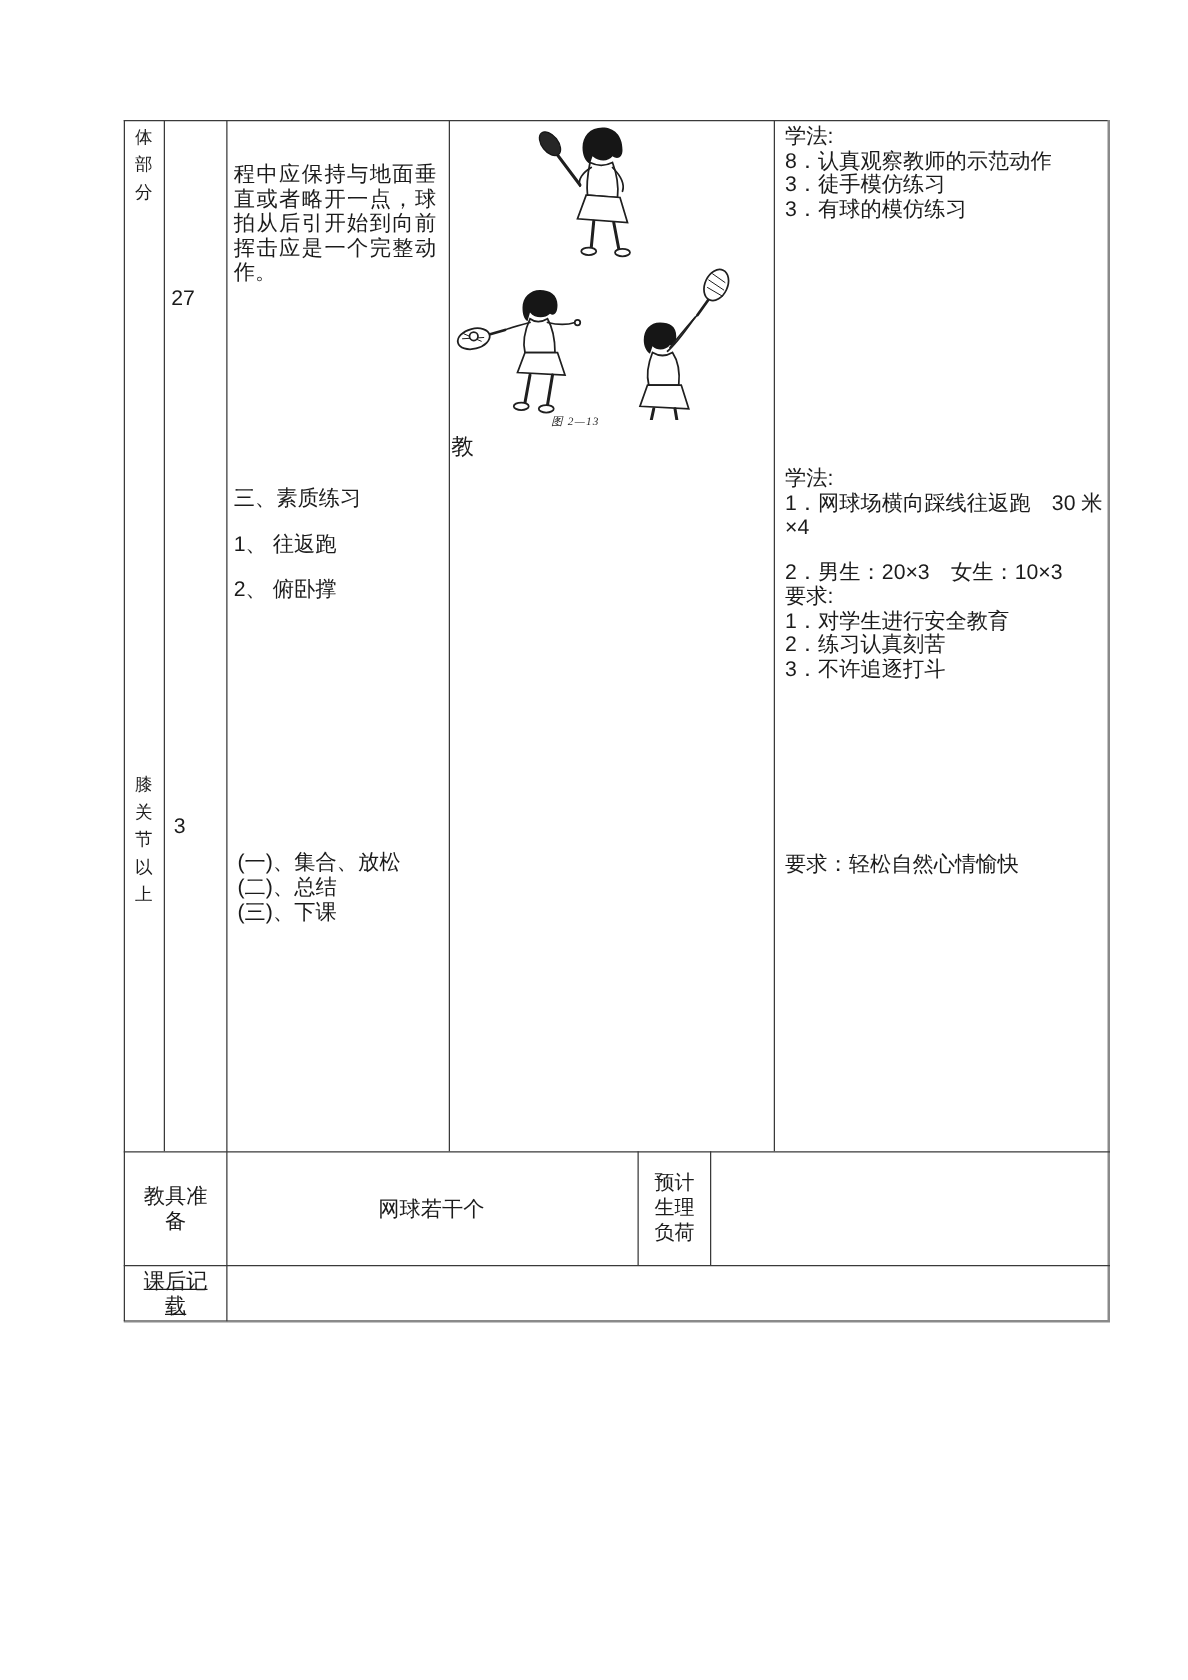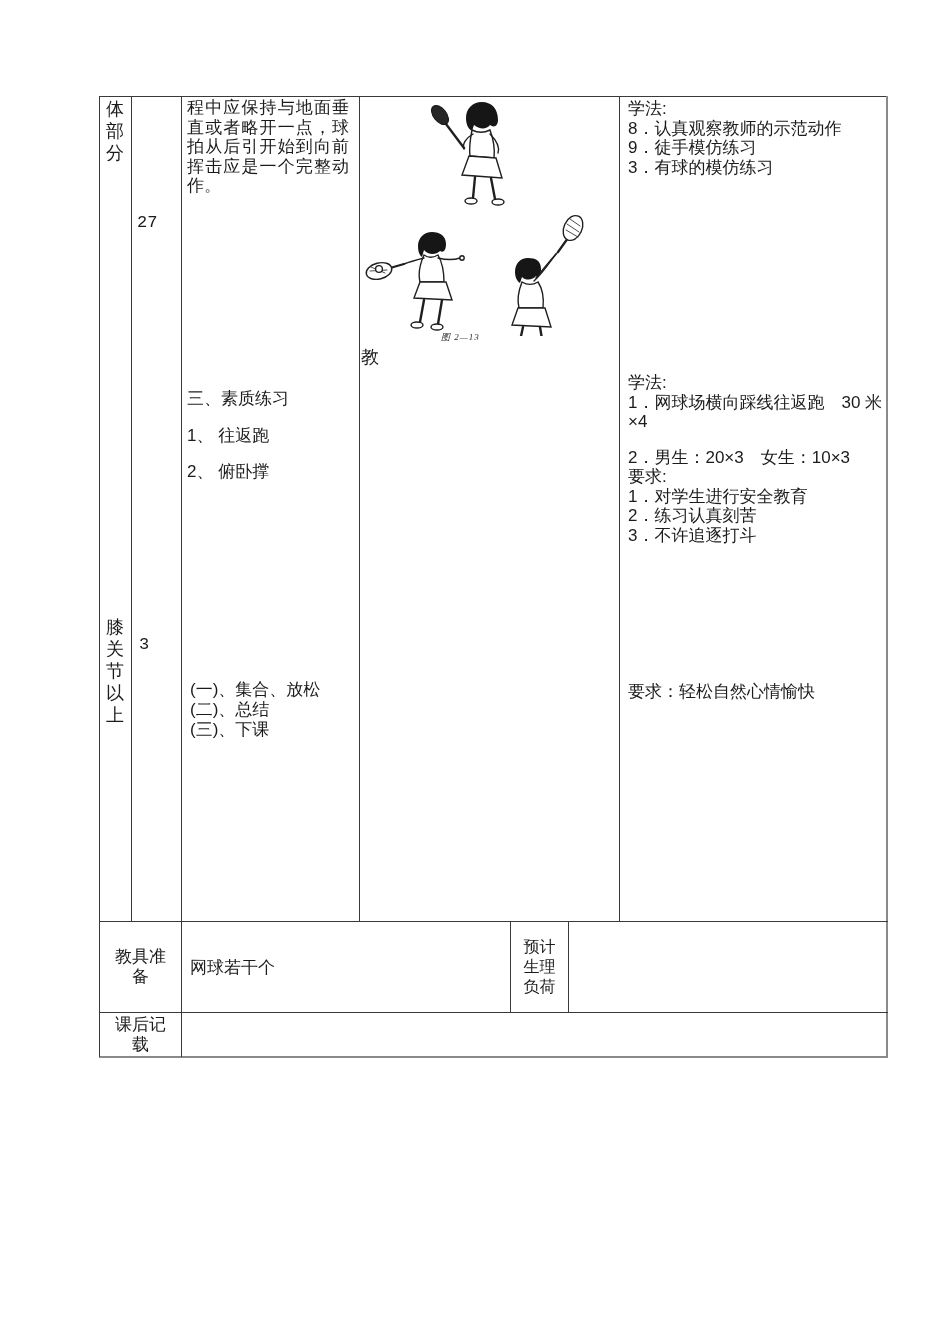--- a/index.html
+++ b/index.html
@@ -4,35 +4,35 @@
 <style>
   html,body{margin:0;padding:0;background:#ffffff;}
   #page{position:relative;width:950px;height:1344px;background:#ffffff;overflow:hidden;
         font-family:"Liberation Sans",sans-serif;color:#1b1b1b;}
   .hline{position:absolute;height:1px;background:#3a3a3a;}
   .vline{position:absolute;width:1px;background:#3a3a3a;}
   .outer{background:#8a8a8a;}
   .thick{width:2px;}
   .thickh{height:2px;}
   .cell-text{position:absolute;font-size:17px;line-height:19.5px;}
-  .vlabel{position:absolute;width:22px;font-size:18px;line-height:22px;
+  .vlabel{position:absolute;width:22px;font-size:14px;line-height:22px;
           word-break:break-all;text-align:center;}
-  .minutes{position:absolute;font-family:Liberation Mono, monospace;font-size:17px;}
-  .para{width:162px;text-align:justify;text-justify:inter-ideograph;}
+  .minutes{position:absolute;font-family:Liberation Sans, sans-serif;font-size:17px;margin-top:16px;}
+  .para{width:162px;text-align:justify;text-justify:inter-ideograph;margin-top:32px;}
   .methods .ln{white-space:nowrap;}
   .drill-item{margin-top:17px;}
   .gap-top{margin-top:16px;}
   .closing{line-height:20px;}
   .caption{position:absolute;font-family:"Liberation Serif",serif;font-size:9px;
            letter-spacing:1px;color:#2a2a2a;}
   .teach{position:absolute;font-size:18px;}
   .footer-label{position:absolute;display:flex;align-items:center;justify-content:center;
                 text-align:center;font-size:17px;line-height:20px;}
   .footer-label .inner{word-break:break-all;}
-  .footer-value{position:absolute;display:flex;align-items:center;font-size:17px;}
+  .footer-value{position:absolute;display:flex;align-items:center;font-size:17px;justify-content:center;}
   svg .sk{fill:none;stroke:#1f1f1f;stroke-width:1.4;stroke-linecap:round;}
   svg .fillw{fill:#ffffff;stroke:#1f1f1f;stroke-width:1.4;}
   svg .hairf{fill:#161616;stroke:none;}
   svg .rdark{fill:#262626;stroke:#161616;stroke-width:1;}
 </style>
 </head>
 <body>
 
 <div id="page">
 
@@ -126,21 +126,21 @@
         <ellipse class="fillw" cx="37" cy="104" rx="6" ry="3"></ellipse>
       </g>
     </svg>
   </div>
   <div class="caption" style="left:441px;top:331px;font-style:italic;">图 2—13</div>
   <div class="teach" style="left:361px;top:345px;">教</div>
 
   <div class="cell-text methods" style="left:628px;top:99px;">
     <div class="ln">学法:</div>
     <div class="ln">8．认真观察教师的示范动作</div>
-    <div class="ln">9．徒手模仿练习</div>
+    <div class="ln">3．徒手模仿练习</div>
     <div class="ln">3．有球的模仿练习</div>
   </div>
 
   <div class="cell-text methods" style="left:628px;top:373px;">
     <div class="ln">学法:</div>
     <div class="ln">1．网球场横向踩线往返跑　30 米</div>
     <div class="ln">×4</div>
     <div class="ln gap-top">2．男生：20×3　女生：10×3</div>
     <div class="ln">要求:</div>
     <div class="ln">1．对学生进行安全教育</div>
@@ -155,17 +155,17 @@
   </div>
   <div class="footer-value" style="left:190px;top:922px;width:310px;height:90px;">
     <span>网球若干个</span>
   </div>
   <div class="footer-label" style="left:511px;top:922px;width:57px;height:90px;font-size:16px;">
     <div class="inner" style="width:34px;">预计生理负荷</div>
   </div>
   <div style="position:absolute;left:569px;top:922px;width:317px;height:90px;"></div>
 
   <div class="footer-label" style="left:100px;top:1013px;width:81px;height:43px;">
-    <div class="inner" style="width:56px;">课后记载</div>
+    <div class="inner" style="width:56px;text-decoration:underline;">课后记载</div>
   </div>
   <div style="position:absolute;left:182px;top:1013px;width:704px;height:43px;"></div>
 
 </div>
 
 </body></html>

